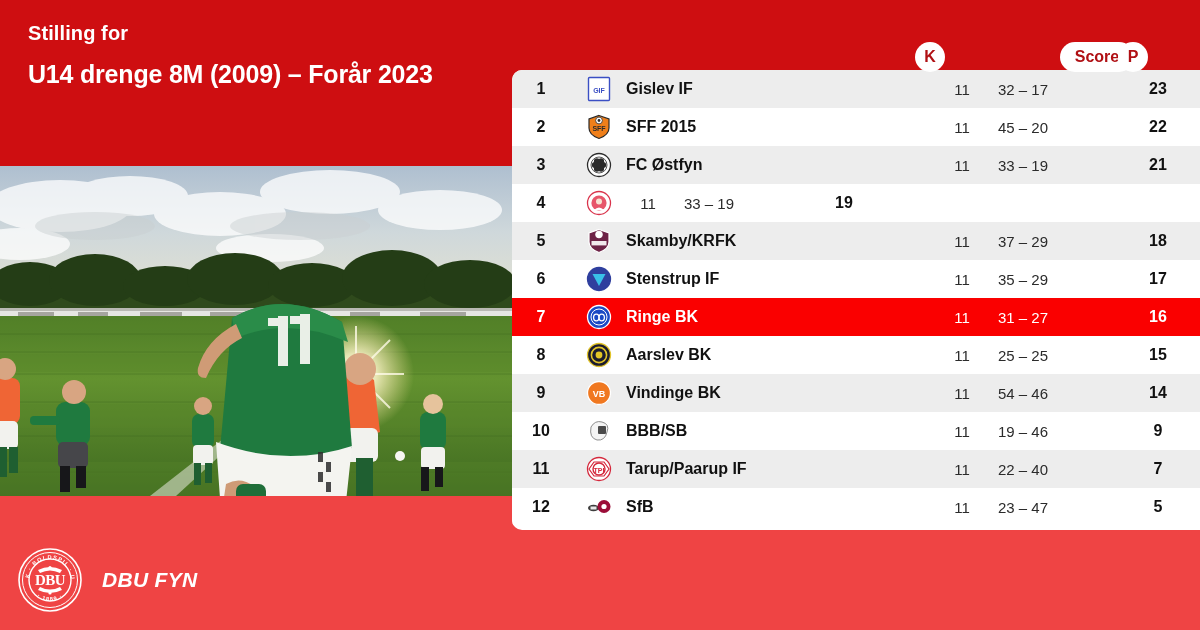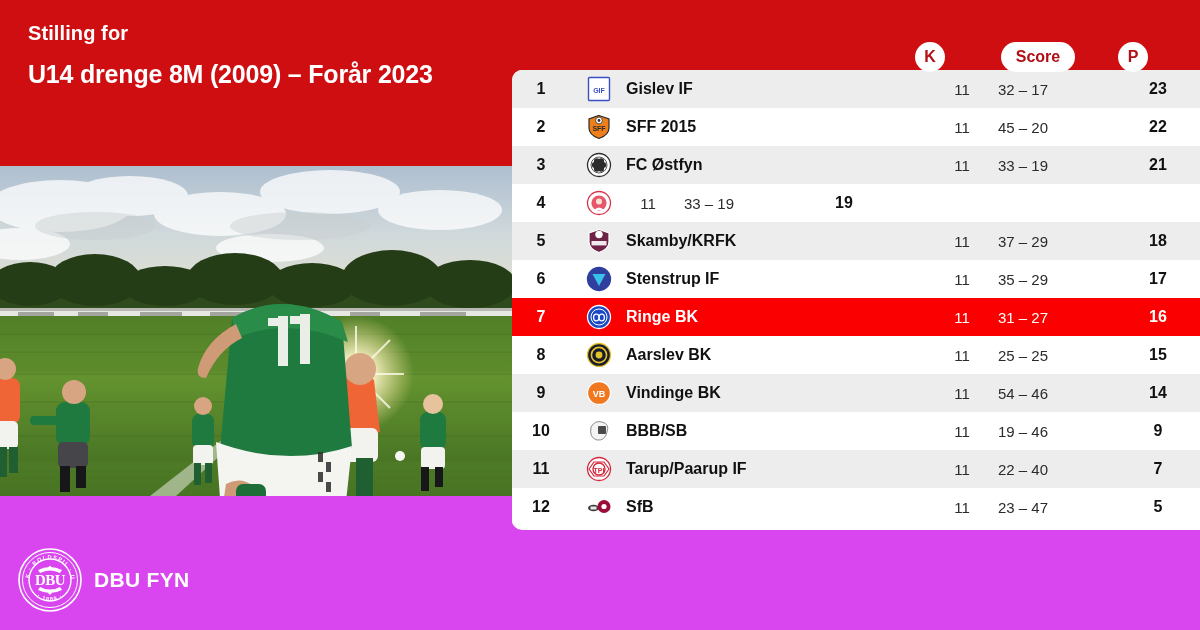--- a/index.html
+++ b/index.html
@@ -8,21 +8,21 @@
     width: 1200px;
     height: 630px;
     overflow: hidden;
     font-family: "Liberation Sans", sans-serif;
   }
 
   #stage {
     position: relative;
     width: 1200px;
     height: 630px;
-    background: #d946ef;
+    background: #ef4444;
     overflow: hidden;
   }
 
   
   #top-band {
     position: absolute;
     left: 0; top: 0;
     width: 1200px; height: 166px;
     background: #ce0e11;
   }
@@ -150,40 +150,41 @@
     color: #b01014;
     font-size: 16px;
     font-weight: bold;
     display: flex;
     align-items: center;
     justify-content: center;
     border-radius: 15px;
     z-index: 7;
   }
   #hpill-k      { left: 915px; width: 30px; }
-  #hpill-score  { left: 1001px; width: 74px; border-radius: 15px; }
+  #hpill-score  { left: 1060px; width: 74px; border-radius: 15px; }
   #hpill-p      { left: 1118px; width: 30px; }
 
   
   #footer {
     position: absolute;
     left: 0; bottom: 0;
     width: 1200px; height: 100px;
     display: flex;
     align-items: center;
     padding-left: 18px;
   }
   #dbu-logo { flex: 0 0 auto; width: 64px; height: 64px; }
   #dbu-logo svg { display: block; }
   #footer-label {
-    margin-left: 12px;
+    margin-left: 20px;
     color: #ffffff;
     font-size: 21px;
     font-weight: bold;
     letter-spacing: 0.3px;
+    font-style: italic;
   }
 </style>
 </head>
 <body>
 
 <div id="stage">
 
   <div id="top-band"></div>
 
   <div id="title-block">

